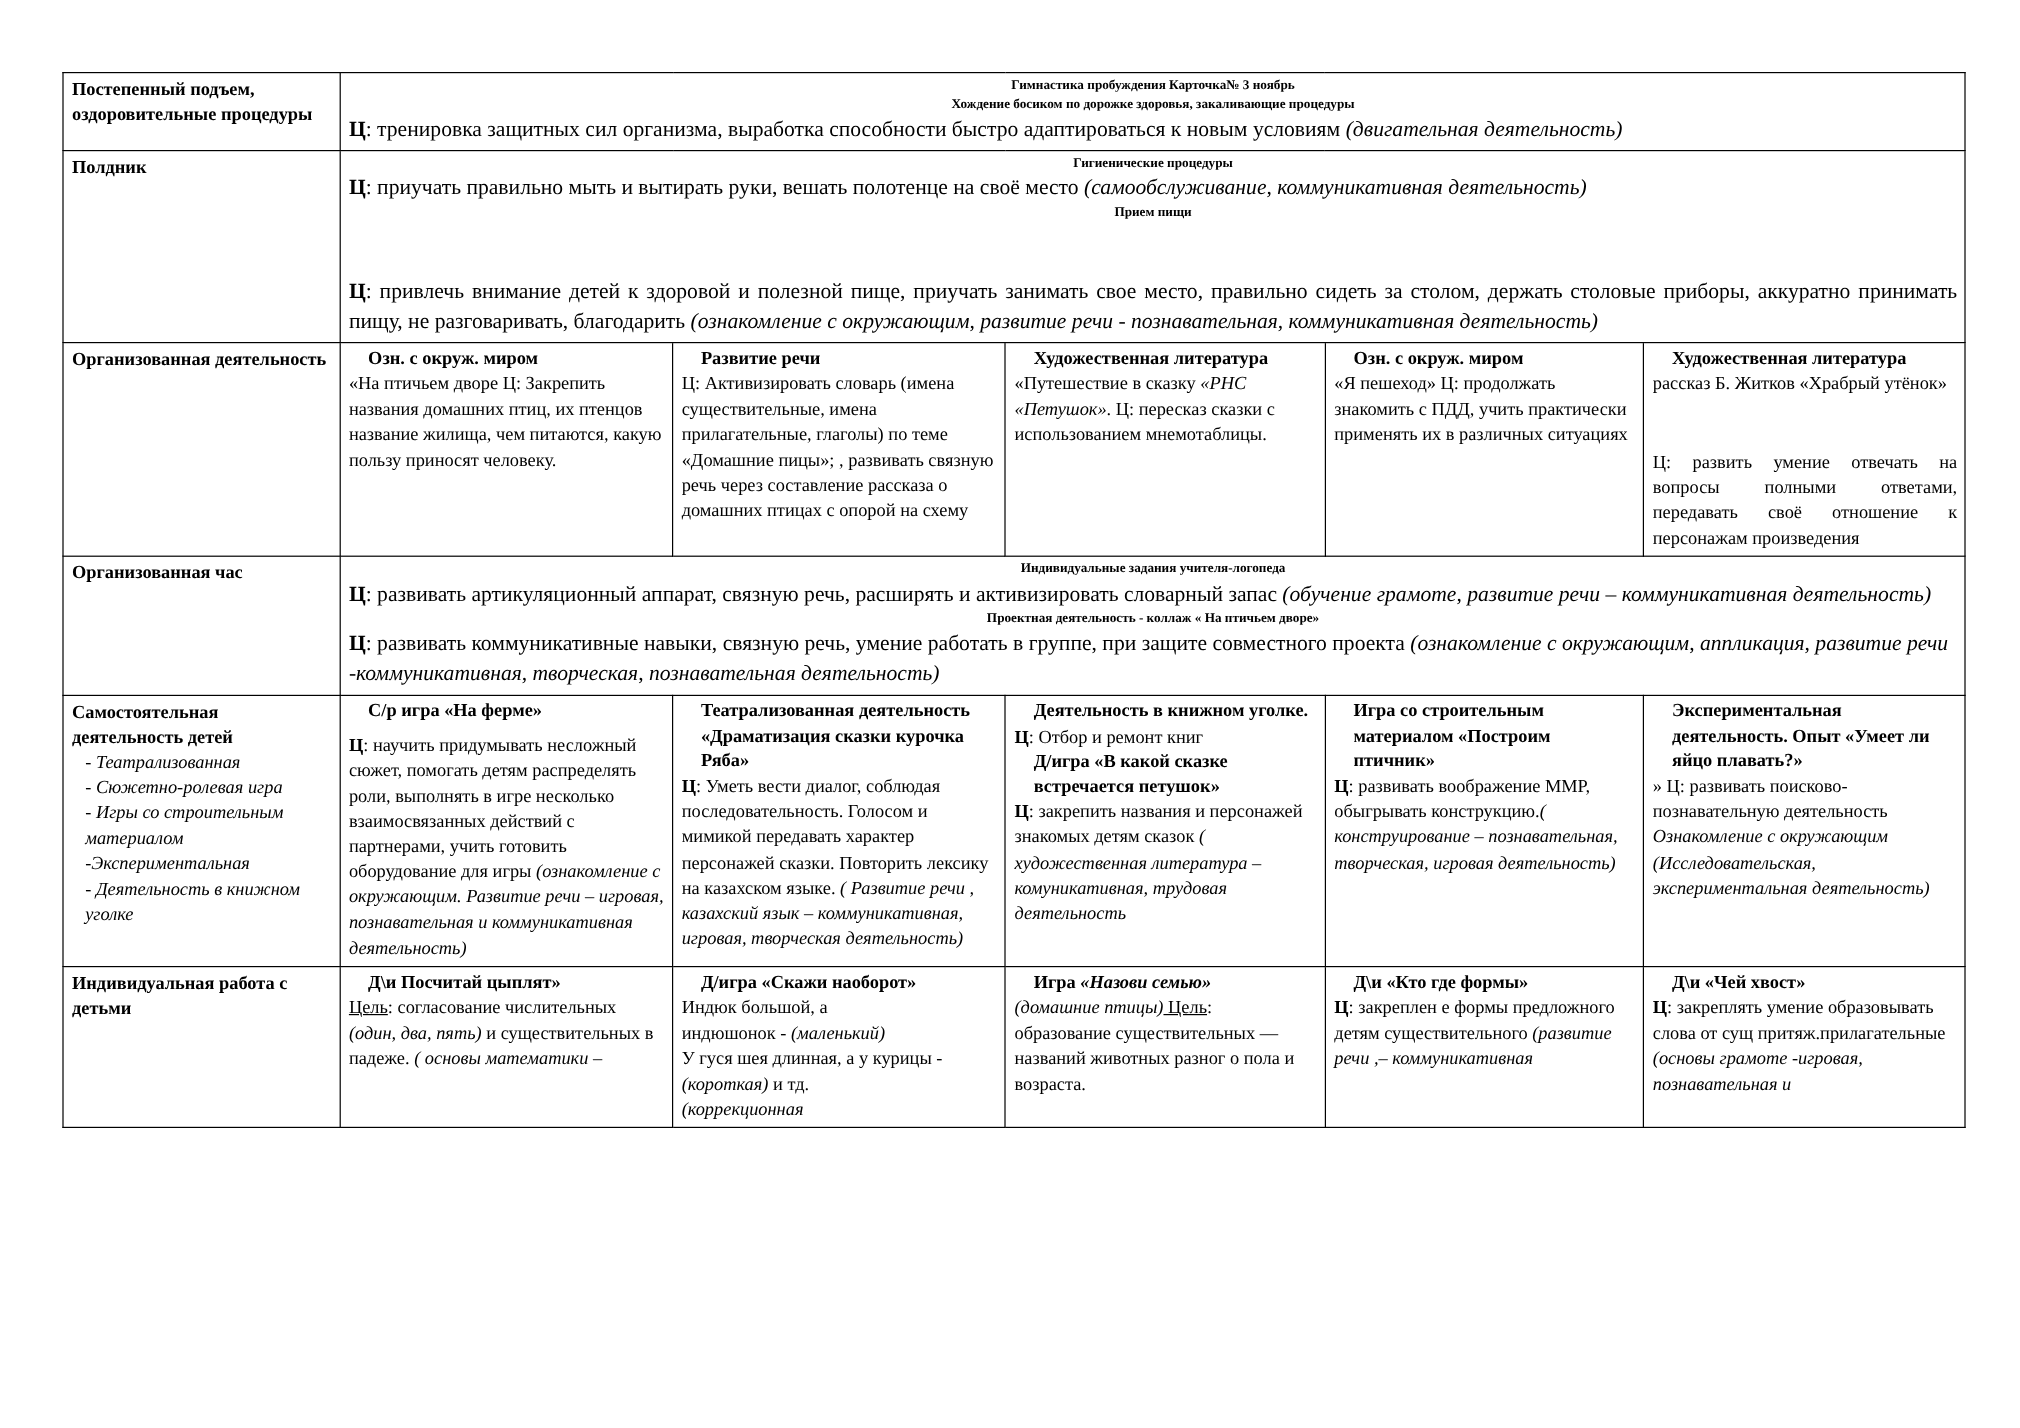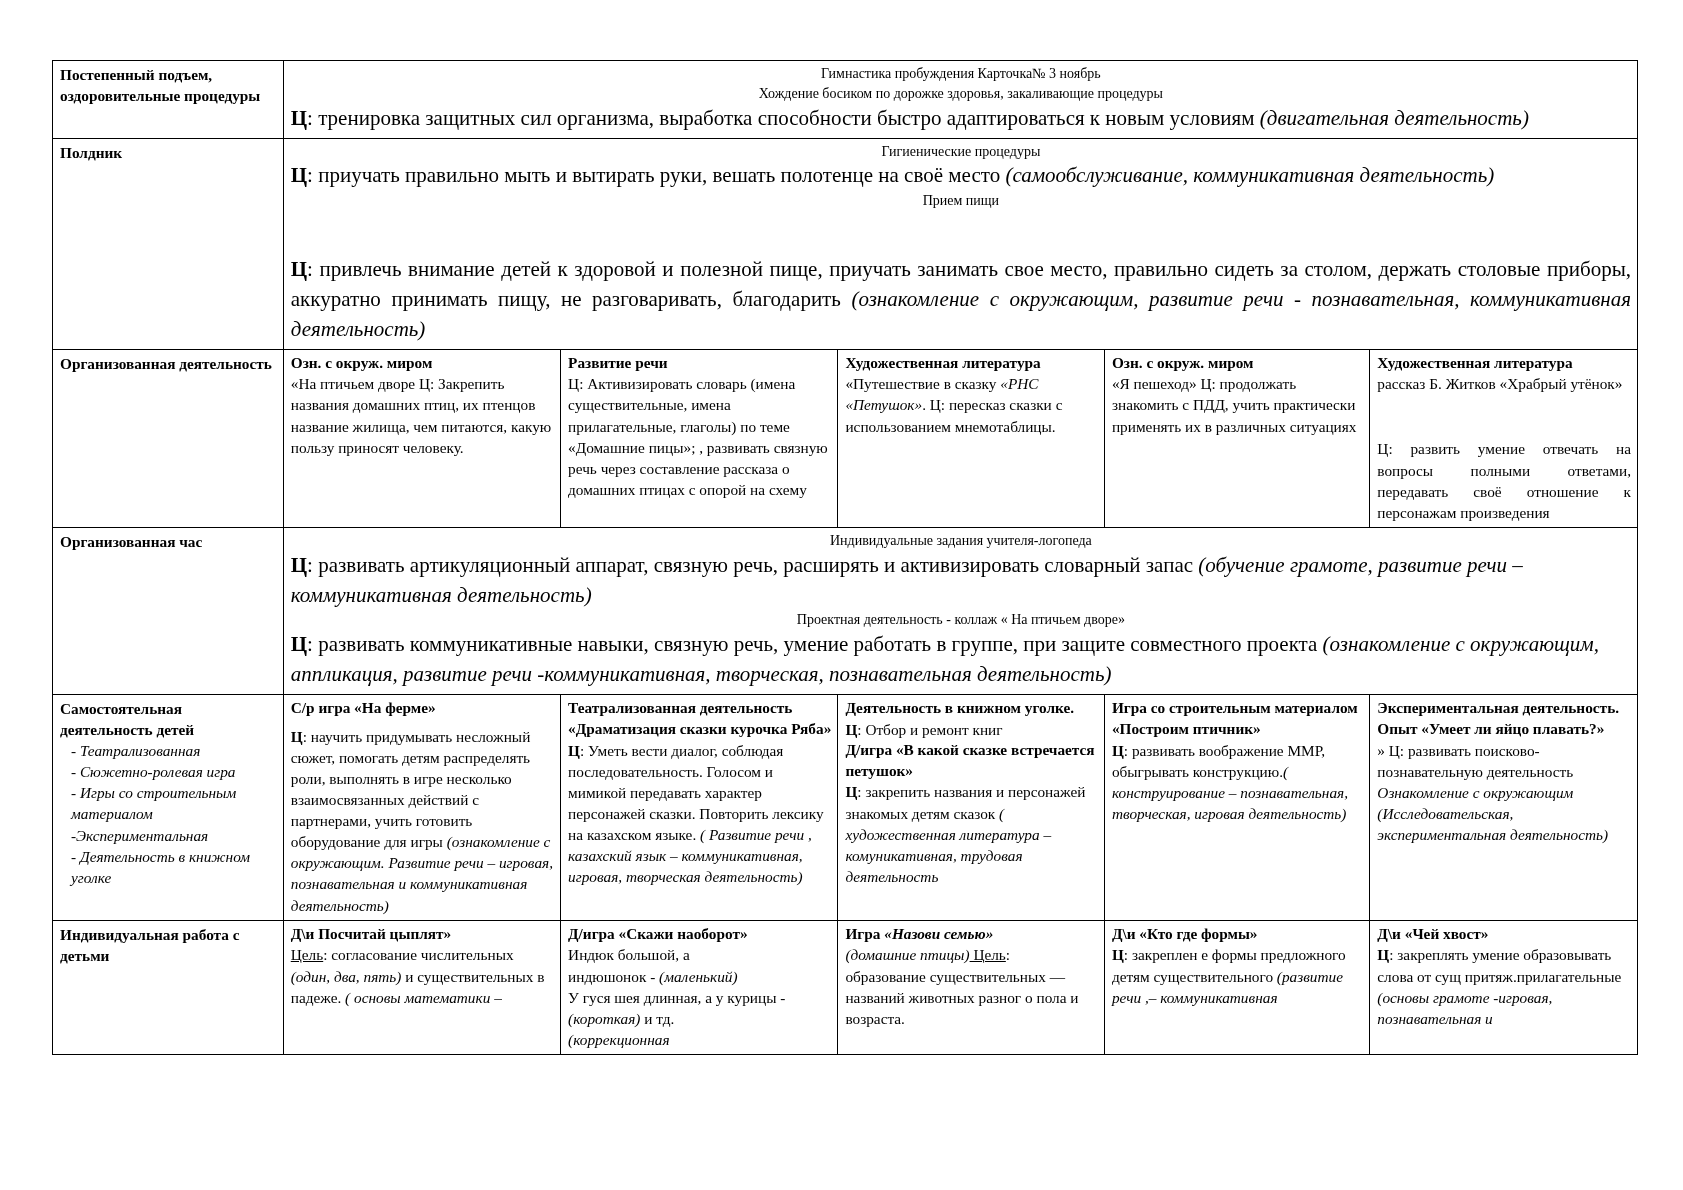--- a/index.html
+++ b/index.html
@@ -50,33 +50,34 @@
     font-weight: normal;
     font-style: italic;
     margin-left: 11px;
   }
   .b { font-weight: bold; }
   .i { font-style: italic; }
   .u { text-decoration: underline; margin-top: 48px; }
   .hdr-line {
     display: block;
     text-align: center;
-    font-weight: normal;
-    font-size: 14px;
+    font-weight: bold;
+    font-size: 11px;
     line-height: 1.42;
   }
   .body-line {
     display: block;
-    font-size: 21px;
+    font-size: 18px;
     line-height: 1.42;
   }
   .cellhead {
     font-weight: bold;
     display: block;
     line-height: 1.36;
+    margin-left: 16px;
   }
   .celltext {
     display: block;
     line-height: 1.38;
   }
   .gap { display:block; height: 7px; }
   .jst { text-align: justify; text-justify: inter-word; margin-top: 44px; }
 </style>
 </head>
 <body>

